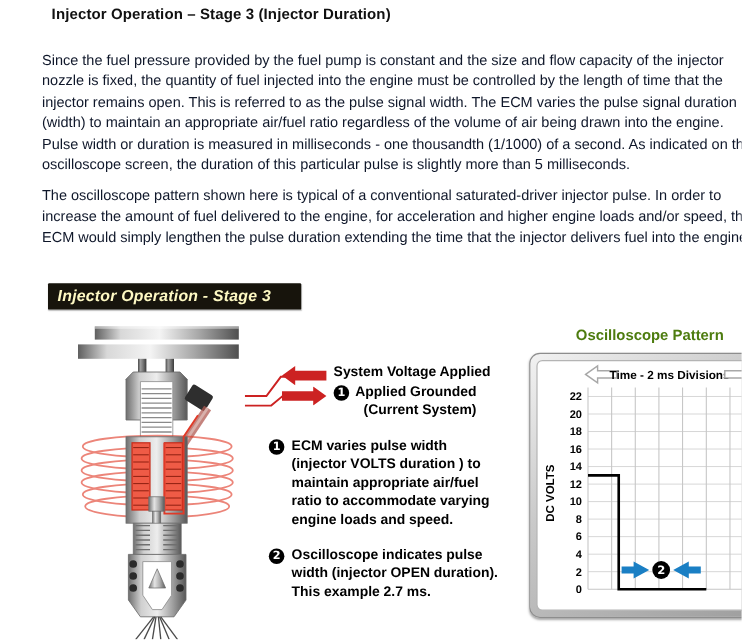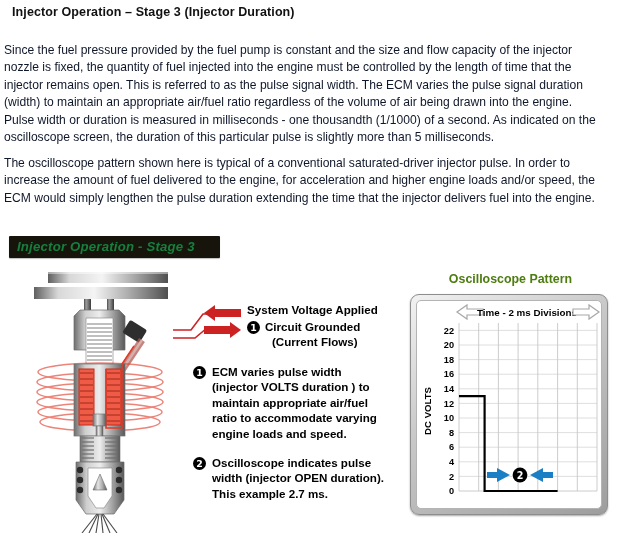--- a/index.html
+++ b/index.html
@@ -13,20 +13,21 @@
     height: 533px;
     position: relative;
     overflow: hidden;
     font-family: "Liberation Sans", sans-serif;
     color: #000000;
   }
   .page {
     position: absolute;
     inset: 0;
     background: #ffffff;
+    margin-left: 31px;
   }
 
   
   .doc-title {
     position: absolute;
     left: 12px;
     top: 5px;
     font-size: 12.5px;
     font-weight: bold;
     letter-spacing: 0.1px;
@@ -56,21 +57,21 @@
     border-radius: 1px;
     box-shadow: 0 1px 1px rgba(0,0,0,.25);
   }
   .banner-label {
     position: absolute;
     left: 8px;
     top: 3px;
     font-size: 13.2px;
     font-weight: bold;
     font-style: italic;
-    color: #15803d;
+    color: #fef9c3;
     letter-spacing: 0.2px;
     white-space: nowrap;
   }
 
   
   .injector-wrap {
     position: absolute;
     left: 18px;
     top: 268px;
     width: 200px;
@@ -340,22 +341,22 @@
 
     <svg class="arrow-svg" style="left:18px; top:5px;" width="40" height="16">
       <path d="M38 4 L12 4 L12 0 L1 8 L12 16 L12 12 L38 12 Z" fill="#cc2222"></path>
     </svg>
     <div class="callout-line" style="left:62px; top:3px;text-align:right;">System Voltage Applied</div>
 
     <svg class="arrow-svg" style="left:18px; top:22px;" width="40" height="16">
       <path d="M1 4 L27 4 L27 0 L38 8 L27 16 L27 12 L1 12 Z" fill="#cc2222"></path>
     </svg>
     <div class="bullet-num" style="left:62px; top:21px;">1</div>
-    <div class="callout-line" style="left:80px; top:20px;">Circuit Grounded</div>
-    <div class="callout-line" style="left:87px; top:35px;">(Current Flows)</div>
+    <div class="callout-line" style="left:80px; top:20px;">Applied Grounded</div>
+    <div class="callout-line" style="left:87px; top:35px;">(Current System)</div>
 
     <div class="bullet-num" style="left:8px; top:66px;">1</div>
     <div class="block-text" style="left:27px; top:64px;">ECM varies pulse width
 (injector VOLTS duration ) to
 maintain appropriate air/fuel
 ratio to accommodate varying
 engine loads and speed.</div>
 
     <div class="bullet-num" style="left:8px; top:157px;">2</div>
     <div class="block-text" style="left:27px; top:155px;">Oscilloscope indicates pulse

